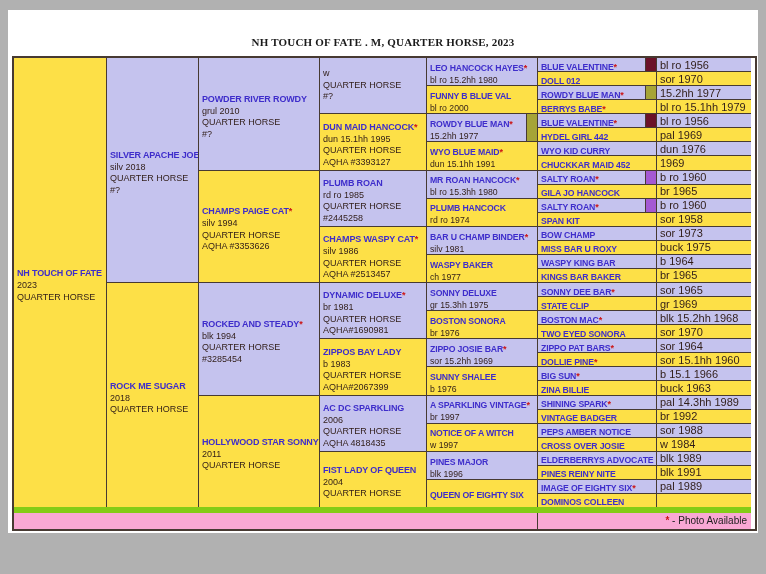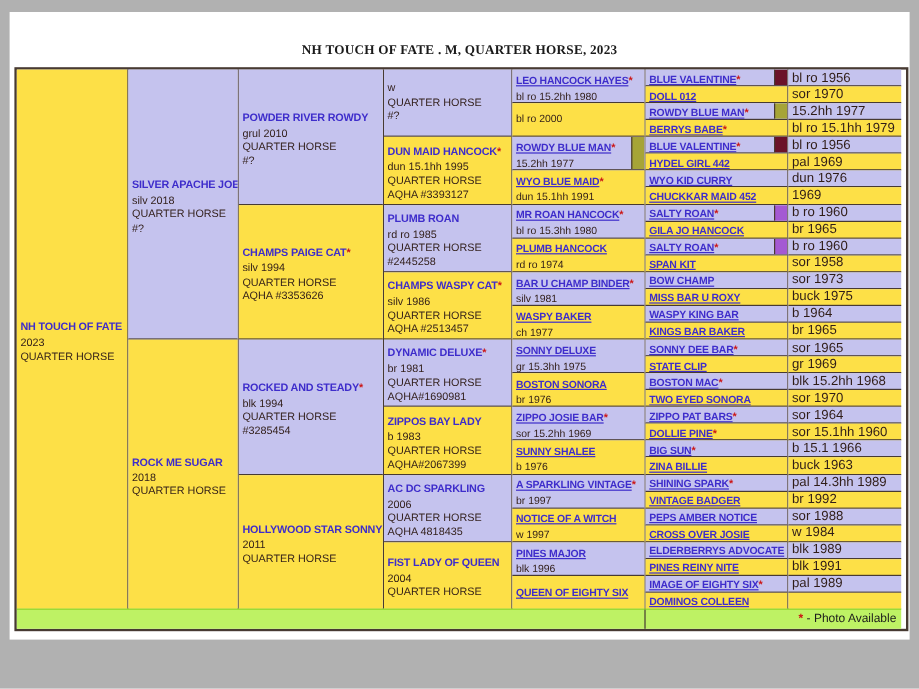--- a/index.html
+++ b/index.html
@@ -15,29 +15,29 @@
   .col5{width:111px}.col6{width:119px}.col7{width:94px;border-right:none}
   .cell{flex:1;position:relative;display:flex;flex-direction:column;justify-content:center;
         border-bottom:1px solid #473a32;box-sizing:border-box;padding:1px 2px 1px 3px;overflow:hidden;}
   .cell:last-child{border-bottom:none;}
   .cell[data-bg="blue"]{background:#c5c3ee;}
   .cell[data-bg="pink"]{background:#fde047;}
   .nameline{white-space:nowrap;}
   .hname{color:#3e2dcb;font-weight:bold;font-size:9px;letter-spacing:-0.15px;}
   .star{color:#cc1414;font-weight:bold;font-size:9px;}
   .lines{white-space:pre-line;font-size:9px;color:#301d18;line-height:11.5px;}
-  .col5 .hname,.col6 .hname{font-size:8.7px;text-decoration:underline;}
+  .col5 .hname,.col6 .hname{font-size:8.7px;}
   .col5 .lines{font-size:8.7px;}
   .col6 .cell,.col7 .cell{justify-content:center;padding-top:0;padding-bottom:0;}
   .detail{font-size:11px;color:#301d18;white-space:nowrap;}
   .chip{display:none;position:absolute;right:0;top:0;bottom:0;width:10px;border-left:1px solid #473a32;}
   .chip[data-chip="maroon"]{display:block;background:#6b1229;}
   .chip[data-chip="olive"]{display:block;background:#a6a437;}
   .chip[data-chip="purple"]{display:block;background:#a459d3;}
-  .footer{display:flex;width:737px;height:16px;border-top:1px solid #84cc16;background:#bef264;}
+  .footer{display:flex;width:737px;height:16px;border-top:6px solid #84cc16;background:#f9a8d4;}
   .footer-left{width:524px;border-right:1px solid #473a32;box-sizing:border-box;}
   .footer-right{flex:1;text-align:right;font-size:10px;color:#1c1c1c;line-height:15px;padding-right:4px;}
   .footer-right .star{font-size:10px;}
 </style>
 </head>
 <body>
 
 <div class="canvas">
   <div class="page">
 
@@ -160,20 +160,21 @@
 
         <div class="col col5">
 
             <div class="cell" data-bg="blue">
               <div class="nameline"><span class="hname">LEO HANCOCK HAYES</span><span class="star">*</span></div>
               <div class="lines">bl ro 15.2hh 1980</div>
 
             </div>
 
             <div class="cell" data-bg="pink">
+              <div class="nameline"><span class="hname">FUNNY B BLUE VAL</span><span class="star"></span></div>
               <div class="lines">bl ro 2000</div>
 
             </div>
 
             <div class="cell" data-bg="blue">
               <div class="nameline"><span class="hname">ROWDY BLUE MAN</span><span class="star">*</span></div>
               <div class="lines">15.2hh 1977</div>
               <span class="chip" data-chip="olive"></span>
             </div>
 

